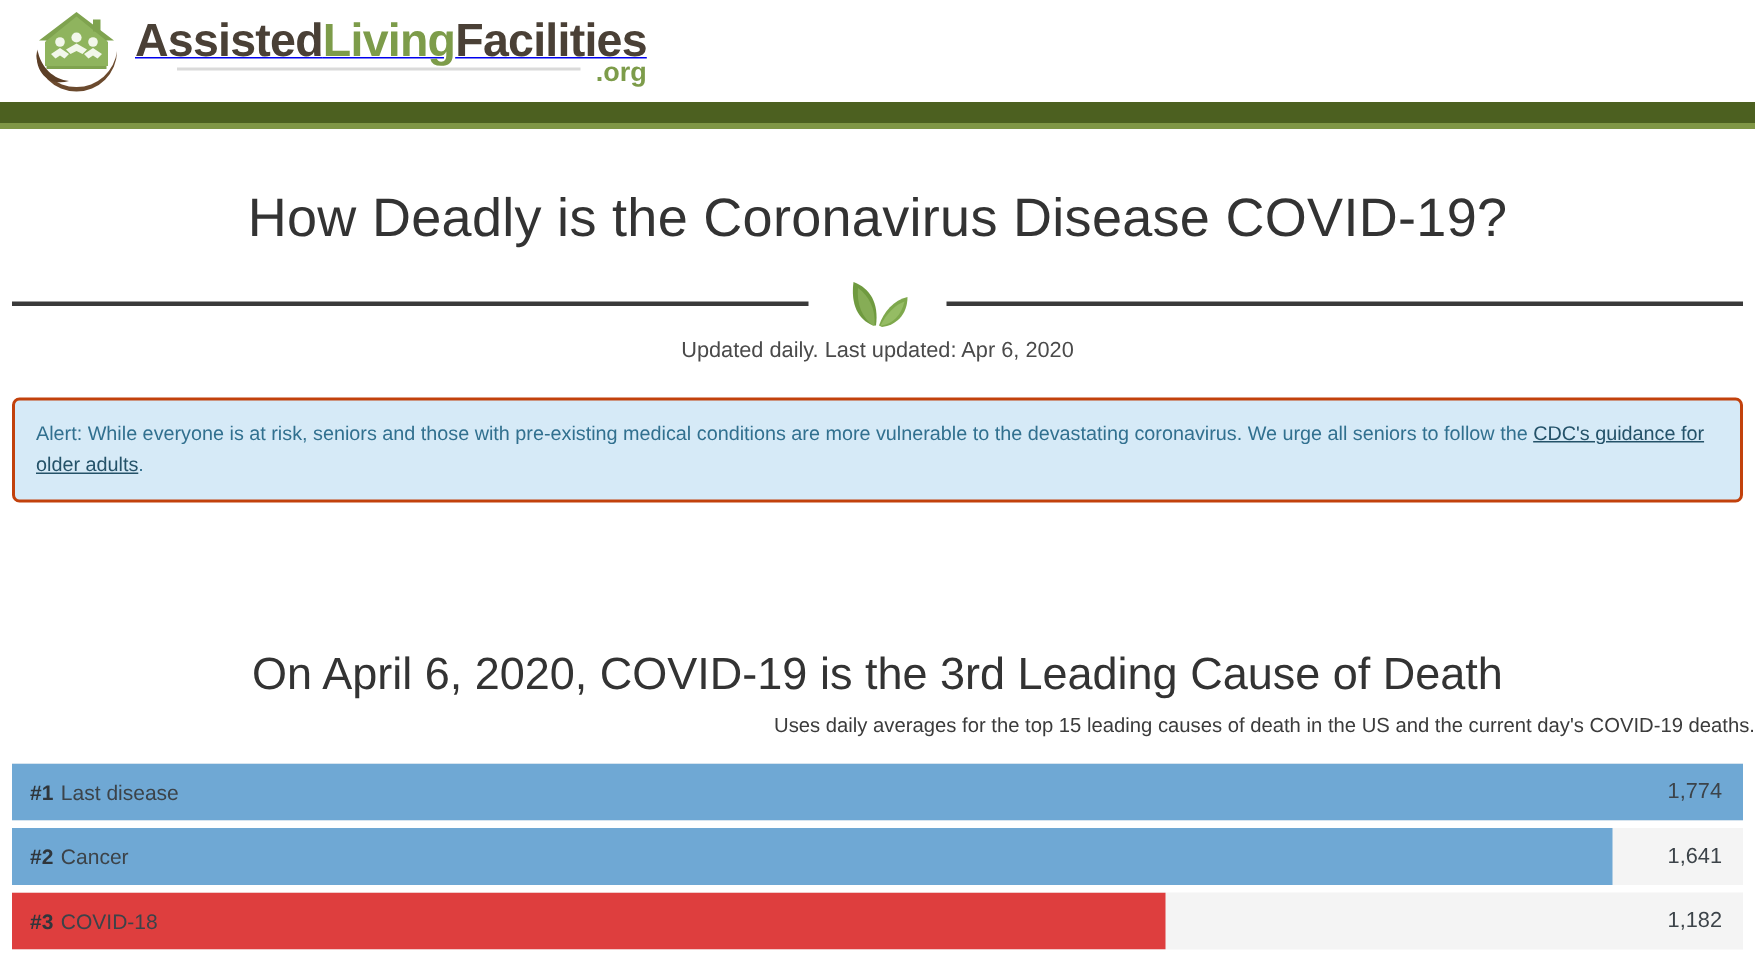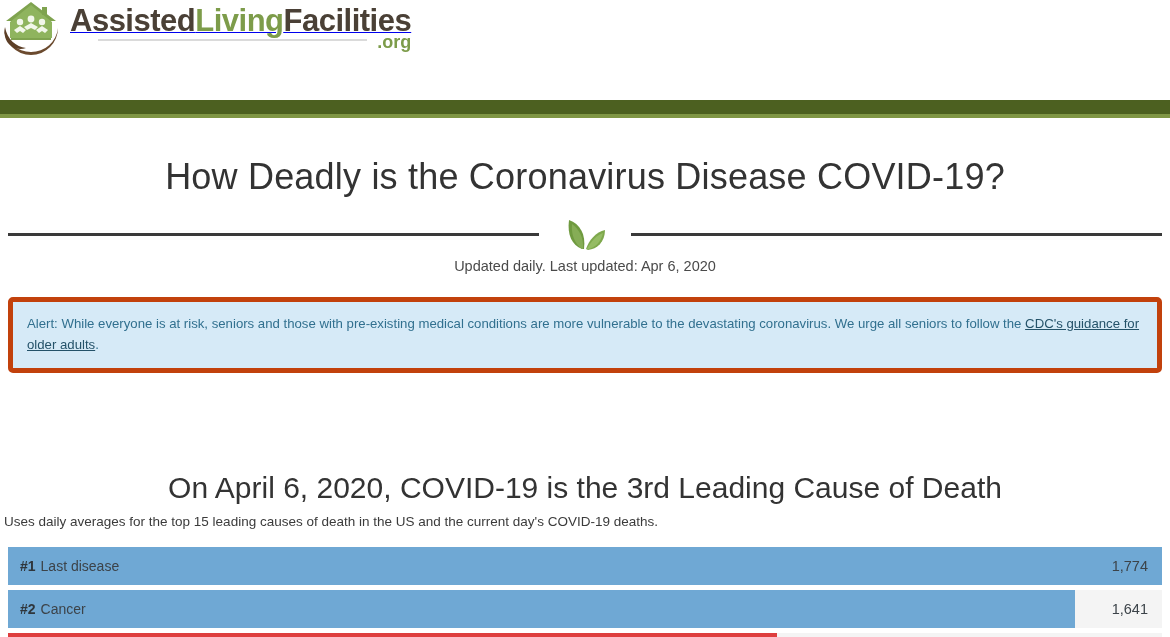--- a/index.html
+++ b/index.html
@@ -6,25 +6,25 @@
   html, body {
     width: 1170px;
     height: 637px;
     overflow: hidden;
     background: #ffffff;
     font-family: "Liberation Sans", sans-serif;
   }
 
   
   .site-header {
-    height: 100px;
+    height: 68px;
     background: #ffffff;
     display: flex;
-    align-items: flex-start;
-    padding-left: 0;
+    align-items: center;
+    padding-left: 20px;
   }
   .logo { display: flex; align-items: center; }
   .logo-mark { width: 62px; height: 56px; flex: none; }
   .logo-text {
     margin-left: 8px;
     line-height: 1;
     position: relative;
     padding-bottom: 16px;
   }
   .logo-wordmark {
@@ -81,41 +81,42 @@
     text-align: center;
     font-size: 14.5px;
     color: #4a4a4a;
     margin-top: 4px;
   }
 
   
   .alert {
     margin: 23px 8px 0 8px;
     background: #d6eaf7;
-    border: 5px solid #c2410c;
+    border: 2px solid #c2410c;
     border-radius: 5px;
     padding: 11px 14px 12px 14px;
     color: #31708f;
     font-size: 13.2px;
     line-height: 1.62;
   }
   .alert a { color: #245269; text-decoration: underline; }
 
   
   .chart-heading {
     text-align: center;
     font-size: 30px;
     color: #333333;
     font-weight: normal;
     margin-top: 98px;
   }
   .chart-sub {
     margin: 9px 0 0 4px;
     font-size: 13.5px;
     color: #3b3b3b;
+    text-align: right;
   }
 
   .bars { margin-top: 18px; padding: 0 8px; }
   .bar-row {
     position: relative;
     height: 38px;
     margin-bottom: 5px;
     background: #f4f4f4;
     overflow: hidden;
   }

